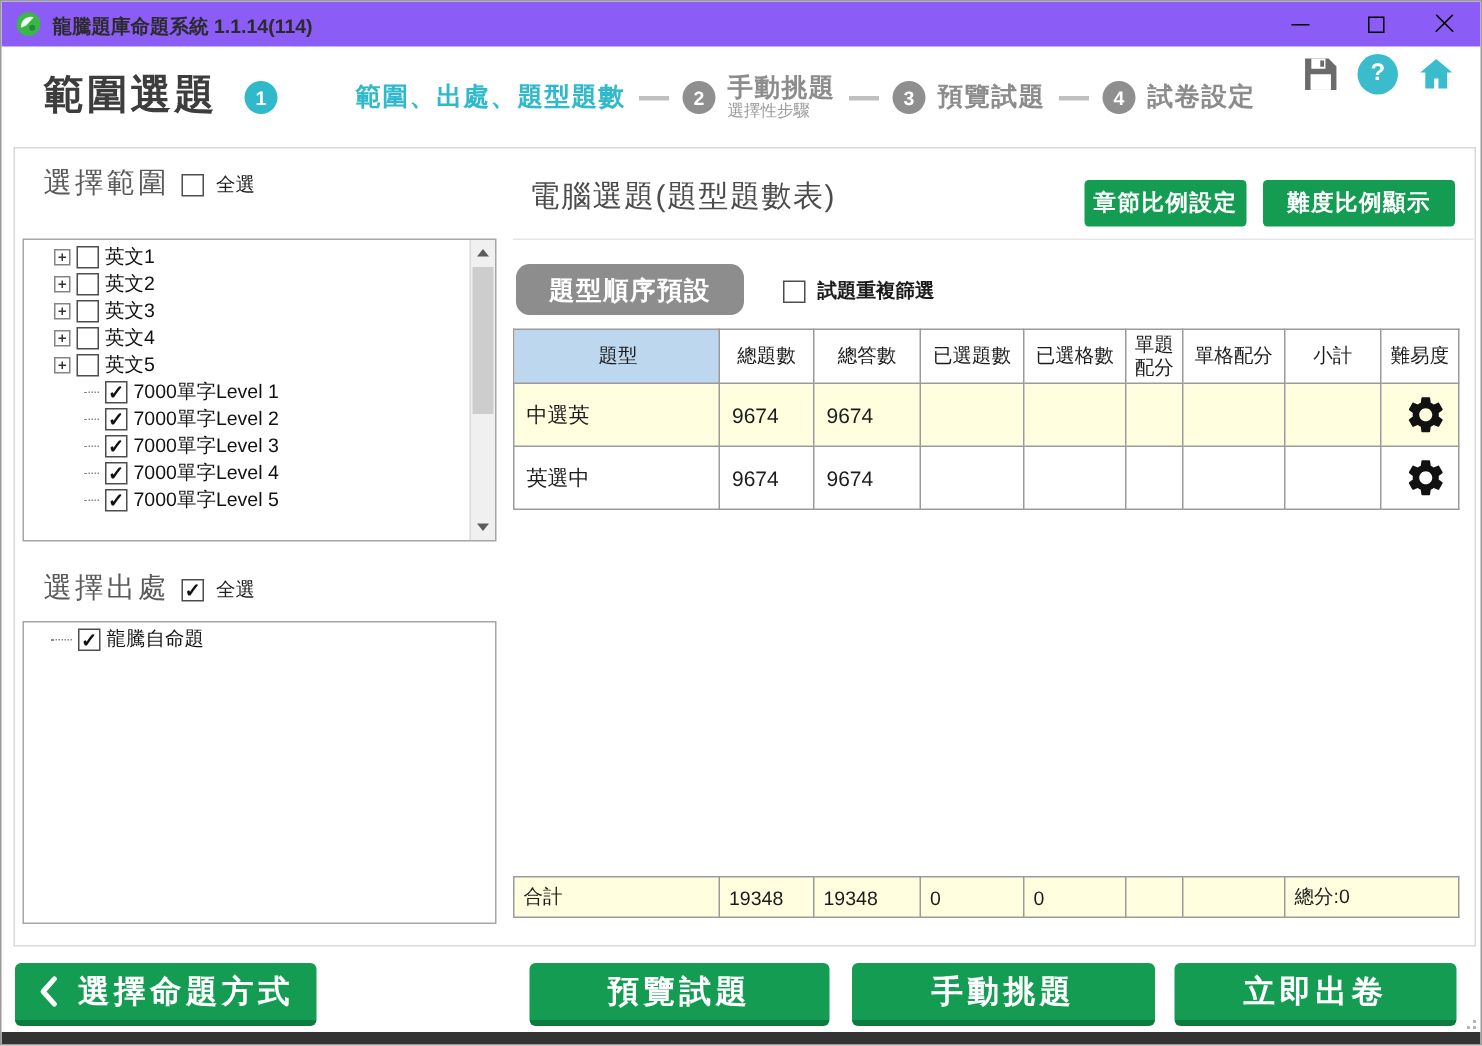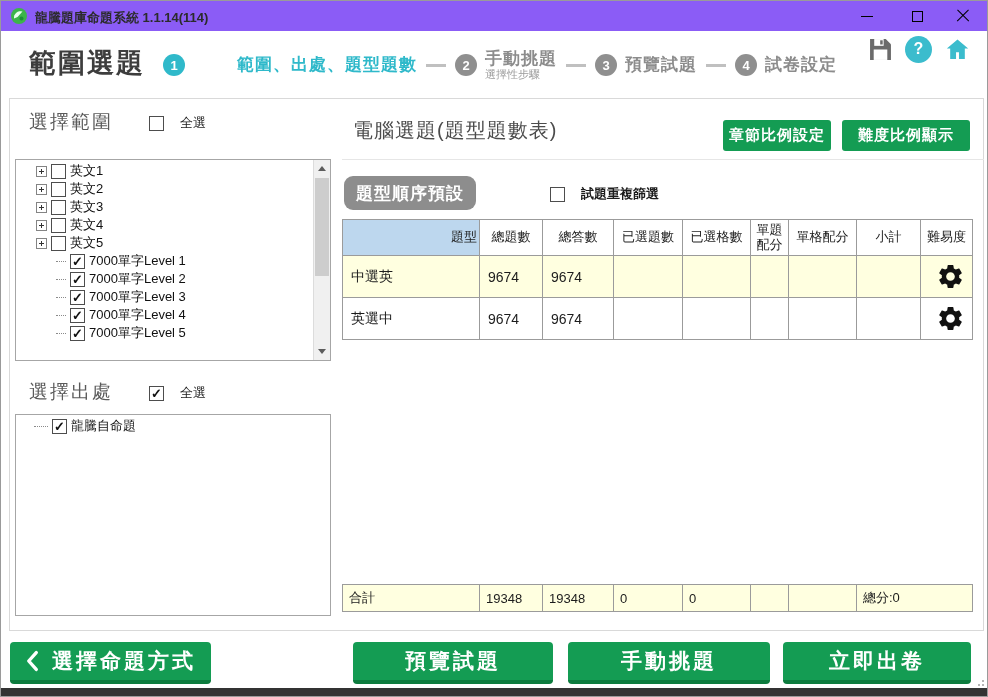--- a/index.html
+++ b/index.html
@@ -44,21 +44,21 @@
   .help-circle { width: 27px; height: 27px; border-radius: 50%; background: #3bbccd; color: #fff;
                  font-size: 16px; font-weight: bold; display: flex; align-items: center;
                  justify-content: center; }
 
   
   .content { position: absolute; left: 8px; top: 97px; width: 975px; height: 533px;
              background: #fff; border: 1px solid #d9d9d9; }
 
   
   .sec-title { position: absolute; font-size: 19px; color: #5a5a5a; letter-spacing: 2px; }
-  .chk-row { position: absolute; display: flex; align-items: center; gap: 16px; margin-left: 28px; }
+  .chk-row { position: absolute; display: flex; align-items: center; gap: 8px; }
   .cb { width: 15px; height: 15px; border: 1px solid #4d4d4d; background: #fff; display: inline-flex;
         align-items: center; justify-content: center; flex: 0 0 auto; cursor: pointer; }
   .cb.checked::after { content: "✓"; font-size: 13px; font-weight: bold; color: #111; line-height: 1; }
   .chk-label { font-size: 13px; color: #1c1c1c; }
 
   .treebox { position: absolute; left: 14px; width: 316px; height: 202px; background: #fff;
              border: 1px solid #a6a6a6; overflow: hidden; }
   .tree-inner { position: absolute; left: 0; top: 2px; right: 17px; }
   .titem { display: flex; align-items: center; height: 18px; padding-left: 20px; gap: 4px;
            cursor: pointer; }
@@ -85,34 +85,34 @@
   .main-title { position: absolute; left: 352px; top: 116px; font-size: 20px; color: #4c4c4c;
                 letter-spacing: 1px; }
   .green-btn { position: absolute; top: 119px; height: 31px; background: #149c53; color: #fff;
                border: none; border-radius: 3px; font-size: 15px; font-weight: bold;
                font-family: "Liberation Sans", sans-serif; letter-spacing: 1px; cursor: pointer;
                display: flex; align-items: center; justify-content: center; }
   #btn-chapter { left: 722px; width: 108px; }
   #btn-difficulty { left: 841px; width: 128px; }
   .right-divider { position: absolute; left: 341px; top: 158px; width: 642px; height: 1px; background: #e6e6e6; }
 
-  .order-btn { position: absolute; left: 343px; top: 175px; width: 132px; height: 34px;
+  .order-btn { position: absolute; left: 343px; top: 175px; width: 152px; height: 34px;
                background: #8d8d8d; color: #fff; border: none; border-radius: 9px; font-size: 17px;
                font-weight: bold; font-family: "Liberation Sans", sans-serif; letter-spacing: 1px;
                cursor: pointer; }
   .dedupe { left: 489px; top: 184px; padding-left: 32px; }
   .dedupe .chk-label { font-weight: bold; }
 
   
   table.qtable { position: absolute; left: 341px; top: 218px; border-collapse: collapse;
                  table-layout: fixed; font-size: 13px; color: #1c1c1c; }
   table.qtable th, table.qtable td { border: 1px solid #9b9b9b; overflow: hidden; }
   table.qtable th { height: 36px; font-weight: normal; text-align: center; background: #fff;
                     padding: 2px; line-height: 1.15; }
-  table.qtable th.th-type { background: #bdd7ee; text-align: right; padding-left: 4px; }
+  table.qtable th.th-type { background: #bdd7ee; text-align: center; padding-left: 4px; }
   table.qtable td { height: 42px; padding-left: 8px; text-align: left; font-size: 14px; }
   tr.row-yellow td { background: #ffffe0; }
   tr.row-white td { background: #fff; }
   td.gear-cell { padding: 0; text-align: center; }
   .gear { background: transparent; border: none; cursor: pointer; padding: 0; display: inline-flex;
           align-items: center; justify-content: center; width: 100%; height: 100%; }
 
   table.ftable { position: absolute; left: 341px; top: 583px; border-collapse: collapse;
                  table-layout: fixed; font-size: 13px; color: #1c1c1c; }
   table.ftable td { border: 1px solid #9b9b9b; background: #ffffe0; height: 27px; padding-left: 6px; }

